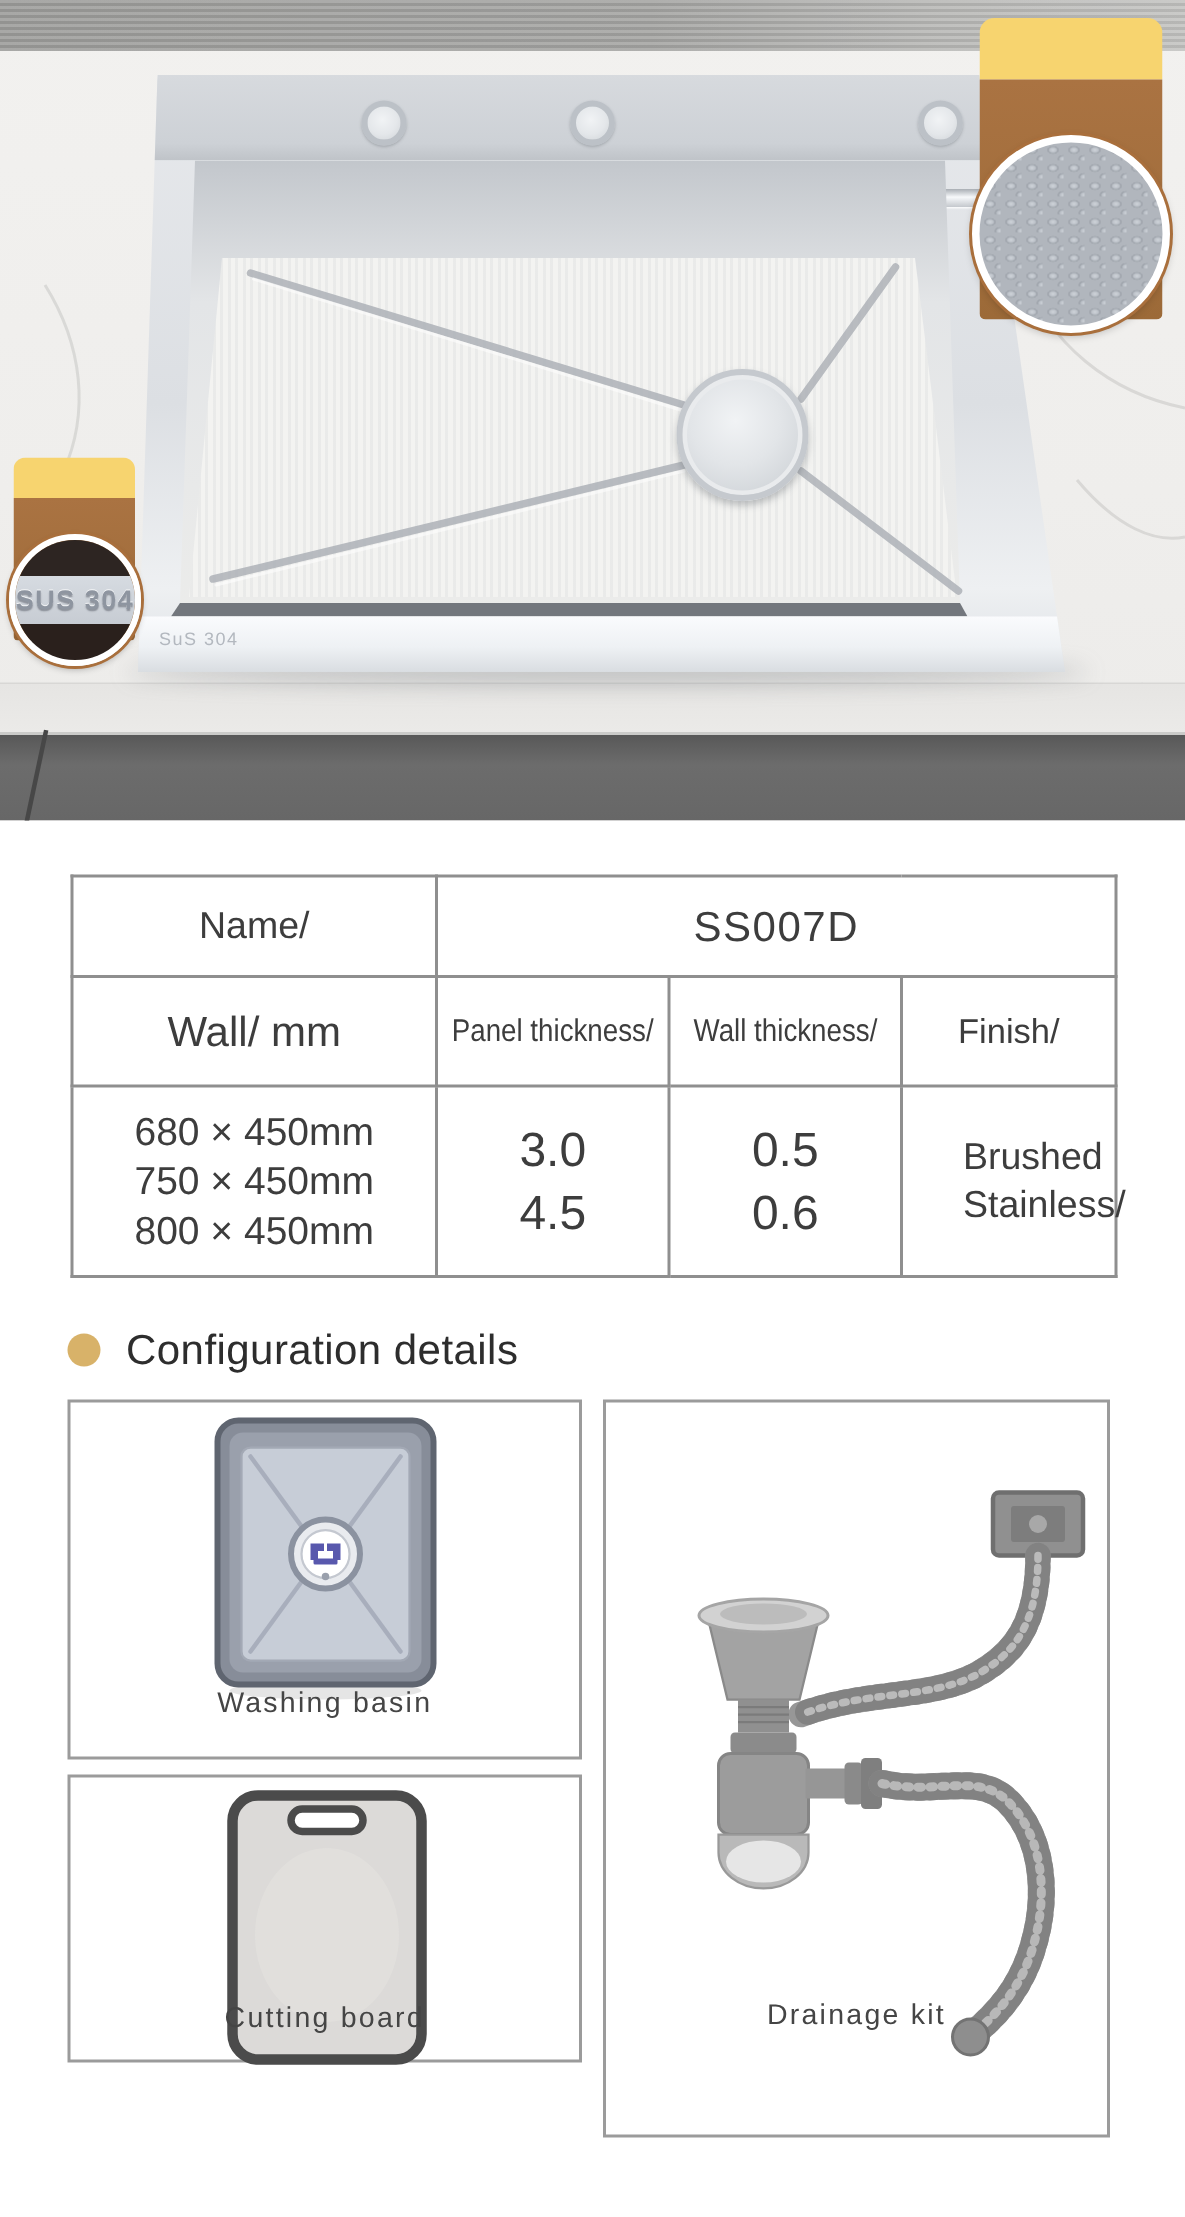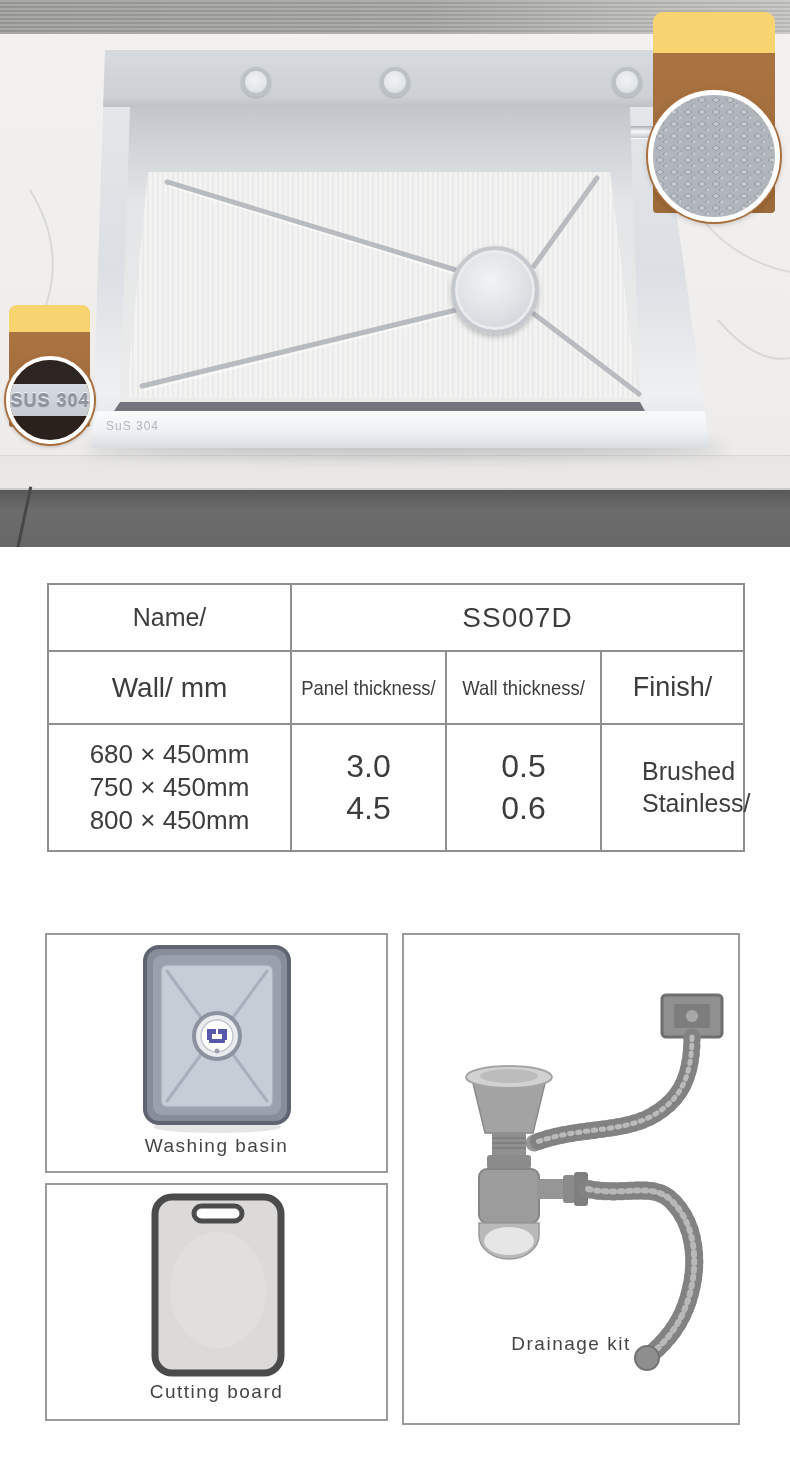--- a/index.html
+++ b/index.html
@@ -92,38 +92,38 @@
           text-shadow:0 -1px 0 rgba(255,255,255,.75), 0 1px 1px rgba(60,65,75,.45); }
 
   
   table.spec { position:absolute; left:47px; top:583px; width:696px; border-collapse:collapse; table-layout:fixed;border-radius:21px; }
   table.spec td { border:2px solid #8f8f8f; text-align:center; vertical-align:middle; color:#3d3d3d; background:#fff; }
   td.c-name  { height:67px; font-size:25px; }
   td.c-model { font-size:28px; letter-spacing:1px; }
   td.c-size  { height:73px; font-size:28px; }
   td.c-head  { font-size:21px; }
   td.c-head .squish { display:inline-block; transform:scaleX(.88); white-space:nowrap; }
-  td.c-finish-head { font-size:27px;margin-left:32px; }
+  td.c-finish-head { font-size:23px;margin-left:32px; }
   td.c-vals  { height:127px; font-size:26px; line-height:1.28; }
   td.c-nums  { font-size:32px; line-height:1.3; }
   td.c-finish { font-size:25px; line-height:1.25; }
   td.c-finish .inner { display:inline-block; text-align:left;margin-left:40px; }
 
   
   .config-heading { position:absolute; left:45px; top:884px; display:flex; align-items:center; gap:17px; }
   .config-heading .bullet { width:22px; height:22px; border-radius:50%; background:#d8b269; }
   .config-heading .txt { font-size:28px; font-weight:500; color:#2d2d2d; letter-spacing:.3px; }
 
   .card { position:absolute; background:#ffffff; border:2px solid #9b9b9b; }
   .card-basin { left:45px; top:933px;  width:343px; height:240px; }
-  .card-board { left:45px; top:1183px; width:343px; height:238px; }
+  .card-board { left:45px; top:1183px; width:343px; height:192px; }
   .card-drain { left:402px; top:933px; width:338px; height:492px; }
   .card .label { position:absolute; left:0; width:100%; text-align:center;
                  font-size:19px; color:#454545; letter-spacing:1.5px; }
-  .card-basin .label { bottom:14px; }
+  .card-basin .label { bottom:24px; }
   .card-board .label { bottom:16px; }
   .card-drain .label { top:398px; }
   .card svg { position:absolute; left:0; top:0; }
 </style>
 </head>
 <body>
 
 <div class="stage">
 
   <div class="photo">
@@ -232,20 +232,24 @@
       <td class="c-vals c-finish">
         <span class="inner">
           <div>Brushed</div>
           <div>Stainless/</div>
         </span>
       </td>
     </tr>
   </tbody>
     </table>
 
+  <div class="config-heading">
+    <span class="bullet"></span>
+    <span class="txt">Configuration details</span>
+  </div>
 
   <div class="card card-basin">
     <svg width="339" height="236" viewBox="0 0 339 236">
       <ellipse cx="170" cy="192" rx="64" ry="6" fill="rgba(0,0,0,0.10)"></ellipse>
       <rect x="98" y="12" width="144" height="176" rx="14" fill="#878d99" stroke="#5f6570" stroke-width="4"></rect>
       <rect x="106" y="20" width="128" height="160" rx="9" fill="#9aa0ac"></rect>
       <rect x="114" y="30" width="112" height="142" rx="6" fill="#c7cdd7" stroke="#a3a9b5" stroke-width="1.5"></rect>
       <g stroke="#a8aebc" stroke-width="3" stroke-linecap="round">
         <line x1="120" y1="36" x2="158" y2="88"></line>
         <line x1="220" y1="36" x2="182" y2="88"></line>

